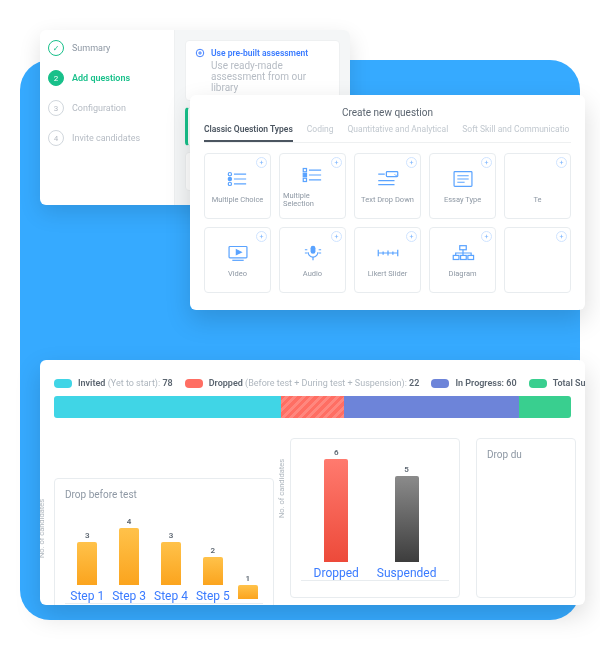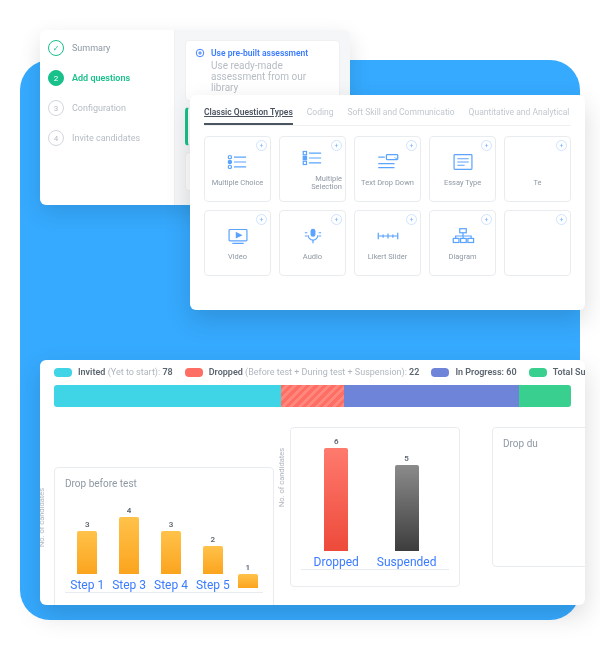--- a/index.html
+++ b/index.html
@@ -55,64 +55,64 @@
     position: absolute; left: 190px; top: 95px;
     width: 395px; height: 215px;
     background:#fff; border-radius:6px;
     box-shadow: 0 10px 26px rgba(0,0,0,.15);
     padding: 12px 14px; font-size:9px;
     overflow:hidden;
   }
   .card2 .title { text-align:center; color:#5b6570; font-size:10px; margin-bottom:6px; }
   .tabs { display:flex; gap:14px; border-bottom:1px solid #eef0f1; margin-bottom:10px; }
   .tab { padding-bottom:6px; color:#c1c8cf; font-size:8.5px; white-space:nowrap; }
-  .tab.active { color:#4b5560; border-bottom:2px solid #4b5560; font-weight:600;text-decoration:underline; }
+  .tab.active { color:#4b5560; border-bottom:2px solid #4b5560; font-weight:600; }
   .grid { display:grid; grid-template-columns:repeat(5,1fr); gap:8px; }
   .tile {
     position:relative; height:66px;
     border:1px solid #e8ecef; border-radius:4px;
     display:flex; flex-direction:column; align-items:center; justify-content:center;
     color:#8e98a4; font-size:7.5px;
   }
   .tile .badge {
     position:absolute; top:3px; right:3px;
     width:11px; height:11px; border:1px solid #cfe4ff; border-radius:50%;
     color:#77b2ff; font-size:7px; display:flex; align-items:center; justify-content:center;
   }
   .tile svg { width:26px; height:22px; margin-bottom:6px; }
-  .tile span { text-align:right; padding:0 3px; line-height:1.1; }
+  .tile span { text-align:left; padding:0 3px; line-height:1.1; }
 
   
   .card3 {
     position: absolute; left: 40px; top: 360px;
     width: 545px; height: 245px;
     background:#fff; border-radius:6px;
     box-shadow: 0 10px 26px rgba(0,0,0,.15);
     overflow:hidden; font-size:9px;
   }
   .legend {
     display:flex; align-items:center; gap:12px;
-    padding:7px 14px 4px; color:#5b6570; font-weight:600; font-size:9px;
+    padding:18px 14px 4px; color:#5b6570; font-weight:600; font-size:9px;
     white-space:nowrap; overflow:hidden;
   }
   .legend .item { display:flex; align-items:center; gap:6px; }
   .legend .chip { width:18px; height:9px; border-radius:4px; }
   .legend .dim { color:#aeb6be; font-weight:400; }
   .seg { display:flex; height:22px; margin:4px 14px 0; border-radius:3px; overflow:hidden; }
   .seg div { height:100%; }
 
   .charts { display:flex; gap:16px; padding:20px 14px 12px; }
   .chart {
     position:relative; flex:0 0 auto;
     border:1px solid #e8ecef; border-radius:4px;
     padding:10px 10px 6px;
   }
   .chart.left { width: 220px; height:160px;margin-top:40px; }
   .chart.right { width: 170px; height:160px; }
-  .chart.cut { width: 100px; height:140px;margin-left:16px; }
+  .chart.cut { width: 100px; height:160px; }
   .ctitle { color:#8e98a4; font-size:10px; margin-bottom:4px; }
   .ylab {
     position:absolute; left:0; top:50%; transform: rotate(-90deg) translateY(-18px);
     transform-origin: left top; font-size:7.5px; color:#aeb6be; white-space:nowrap;
   }
   .chart.right .ylab { transform: rotate(-90deg) translateY(-14px); }
   .bars {
     display:flex; align-items:flex-end; justify-content:center; gap:8px;
     height:100px; border-bottom:1px solid #e8ecef;
     padding:0 6px;
@@ -196,25 +196,26 @@
             </svg>
           </span>
           <span class="t-dark">Create your own q</span>
         </div>
         <div class="sub">Set-up a assessmen</div>
       </div>
     </div>
 </div>
 
 <div class="card2">
+  <div class="title">Create new question</div>
   <div class="tabs" id="qtabs">
       <div class="tab active">Classic Question Types</div>
       <div class="tab">Coding</div>
+      <div class="tab">Quantitative and Analytical</div>
       <div class="tab">Soft Skill and Communicatio</div>
-      <div class="tab">Quantitative and Analytical</div>
     </div>
   <div class="grid" id="qgrid">
       <div class="tile">
         <div class="badge">+</div>
         <svg viewBox="0 0 32 24">
           <g stroke="#5aa3ff" stroke-width="1.5" fill="none">
             <circle cx="6" cy="6" r="2"></circle>
             <line x1="11" y1="6" x2="26" y2="6"></line>
             <circle cx="6" cy="12" r="2" fill="#5aa3ff"></circle>
             <line x1="11" y1="12" x2="26" y2="12"></line>

